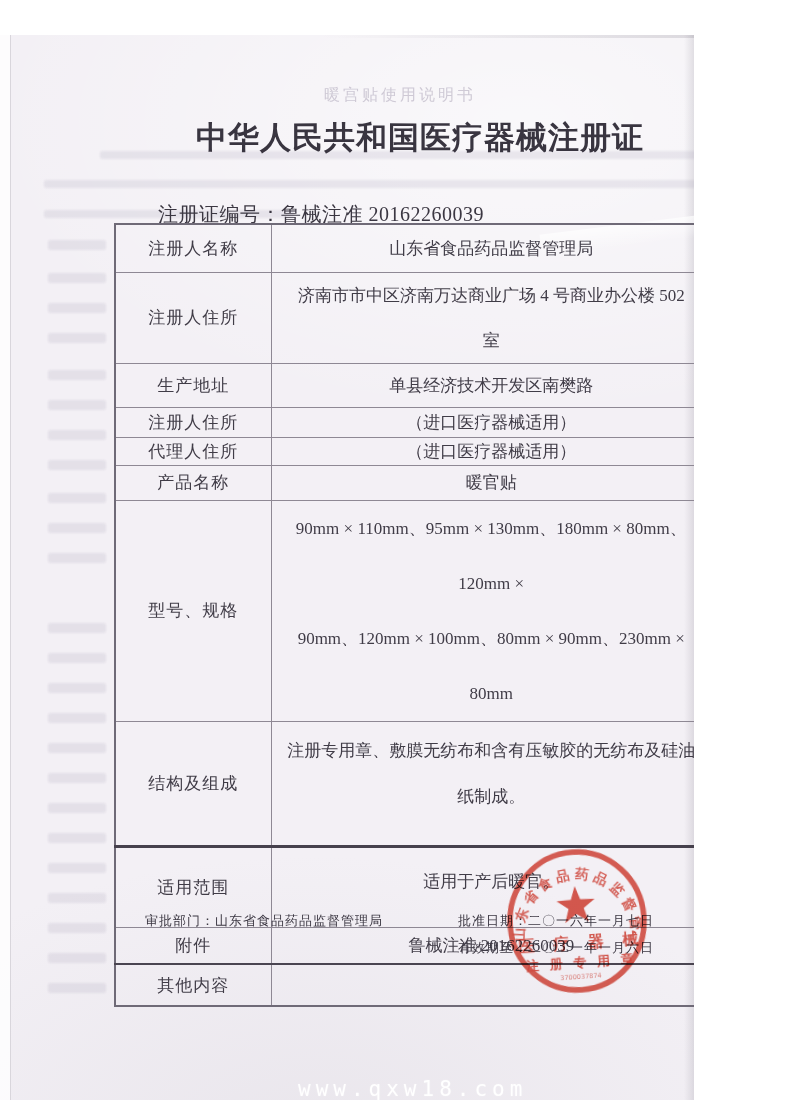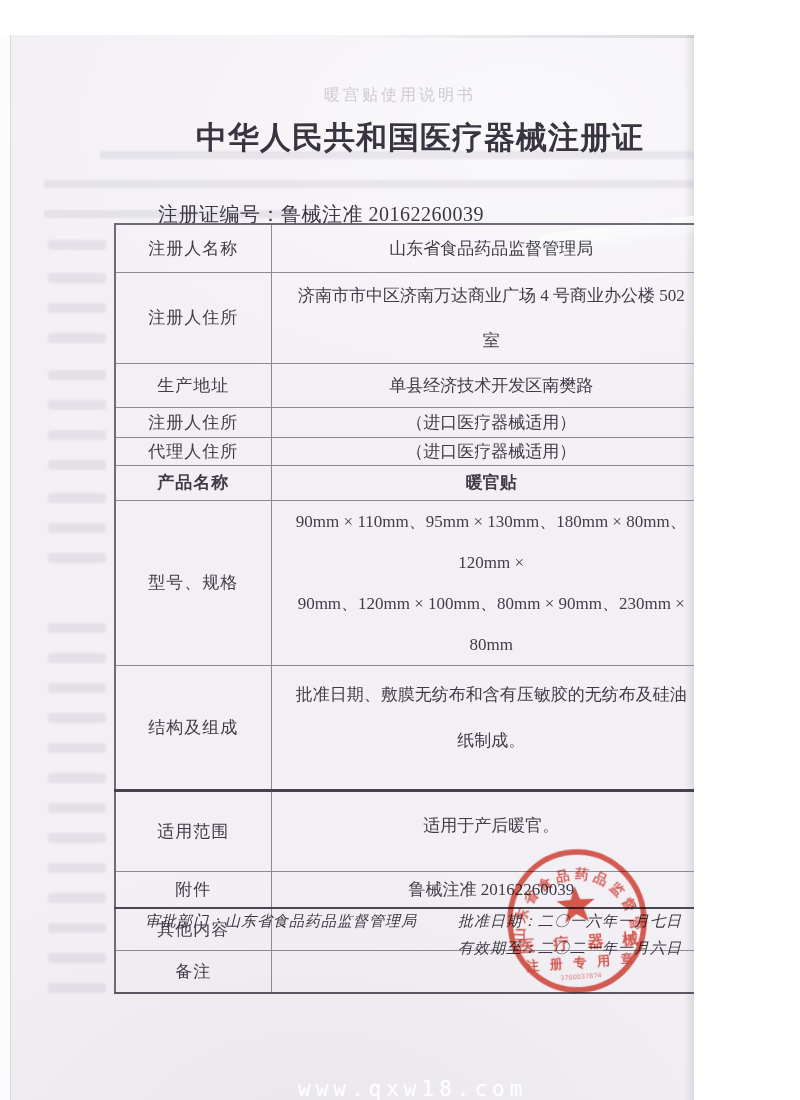--- a/index.html
+++ b/index.html
@@ -37,33 +37,33 @@
   
   table.cert{
     position:absolute;left:114px;top:188px;width:597px;
     border-collapse:collapse;table-layout:fixed;
     font-size:17px;color:#403c47;
   }
   table.cert{border:2px solid #6f6a77;}
   table.cert td{border:1px solid #8e8894;padding:0 14px;text-align:center;vertical-align:middle;overflow:hidden;}
   td.lbl{letter-spacing:1px;}
   .r1{height:48px;}.r2{height:82px;}.r3{height:44px;}.r4{height:30px;}
-  .r5{height:28px;font-family:Liberation Serif, serif;}.r6{height:35px;font-weight:bold;}.r7{height:85px;}.r8{height:125px;}
+  .r5{height:28px;font-family:Liberation Serif, serif;}.r6{height:35px;}.r7{height:85px;}.r8{height:125px;}
   .r9{height:81px;}.r10{height:37px;}.r11{height:42px;}.r12{height:43px;}
   .r2 .val div{line-height:45px;}
-  .r7 .val div{line-height:41px;}
+  .r7 .val div{line-height:55px;}
   .r8 td.val{vertical-align:top;padding-top:6px;}
   .r8 .val div{line-height:46px;}
   .r9 td.val{padding-bottom:12px;}
   tr.r9 td{border-top:3px solid #46414d;}
   tr.r11 td{border-top:2px solid #4a4551;}
   tr.r12 td{border-bottom:2px solid #5b5662;}
 
   
-  .foot{position:absolute;font-size:15px;letter-spacing:1px;color:#3b3742;font-style:italic;}
+  .foot{position:absolute;font-size:13px;letter-spacing:1px;color:#3b3742;}
   .foot-dept{left:145px;top:877px;}
   .foot-date{left:458px;top:877px;}
   .foot-valid{left:458px;top:904px;}
 
   
   .stamp{position:absolute;left:503px;top:811px;width:148px;height:150px;
          mix-blend-mode:multiply;opacity:.93;transform:rotate(-4deg);filter:blur(.3px);}
 
   
   .watermark{
@@ -159,38 +159,34 @@
     <tr class="r7">
       <td class="lbl">型号、规格</td>
       <td class="val">
         <div>90mm × 110mm、95mm × 130mm、180mm × 80mm、120mm ×</div>
         <div>90mm、120mm × 100mm、80mm × 90mm、230mm × 80mm</div>
       </td>
     </tr>
     <tr class="r8">
       <td class="lbl">结构及组成</td>
       <td class="val">
-        <div>批准日期、敷膜无纺布和含有压敏胶的无纺布及硅油</div>
+        <div>注册专用章、敷膜无纺布和含有压敏胶的无纺布及硅油</div>
         <div>纸制成。</div>
       </td>
     </tr>
     <tr class="r9">
       <td class="lbl">适用范围</td>
       <td class="val">适用于产后暖官。</td>
     </tr>
     <tr class="r10">
       <td class="lbl">附件</td>
       <td class="val">鲁械注准 20162260039</td>
     </tr>
     <tr class="r11">
       <td class="lbl">其他内容</td>
-      <td class="val"></td>
-    </tr>
-    <tr class="r12">
-      <td class="lbl">备注</td>
       <td class="val"></td>
     </tr>
   </tbody>
     </table>
 
   <div class="foot foot-dept">
     <span>审批部门：</span><span>山东省食品药品监督管理局</span>
   </div>
   <div class="foot foot-date">
     <span>批准日期：</span><span>二〇一六年一月七日</span>

